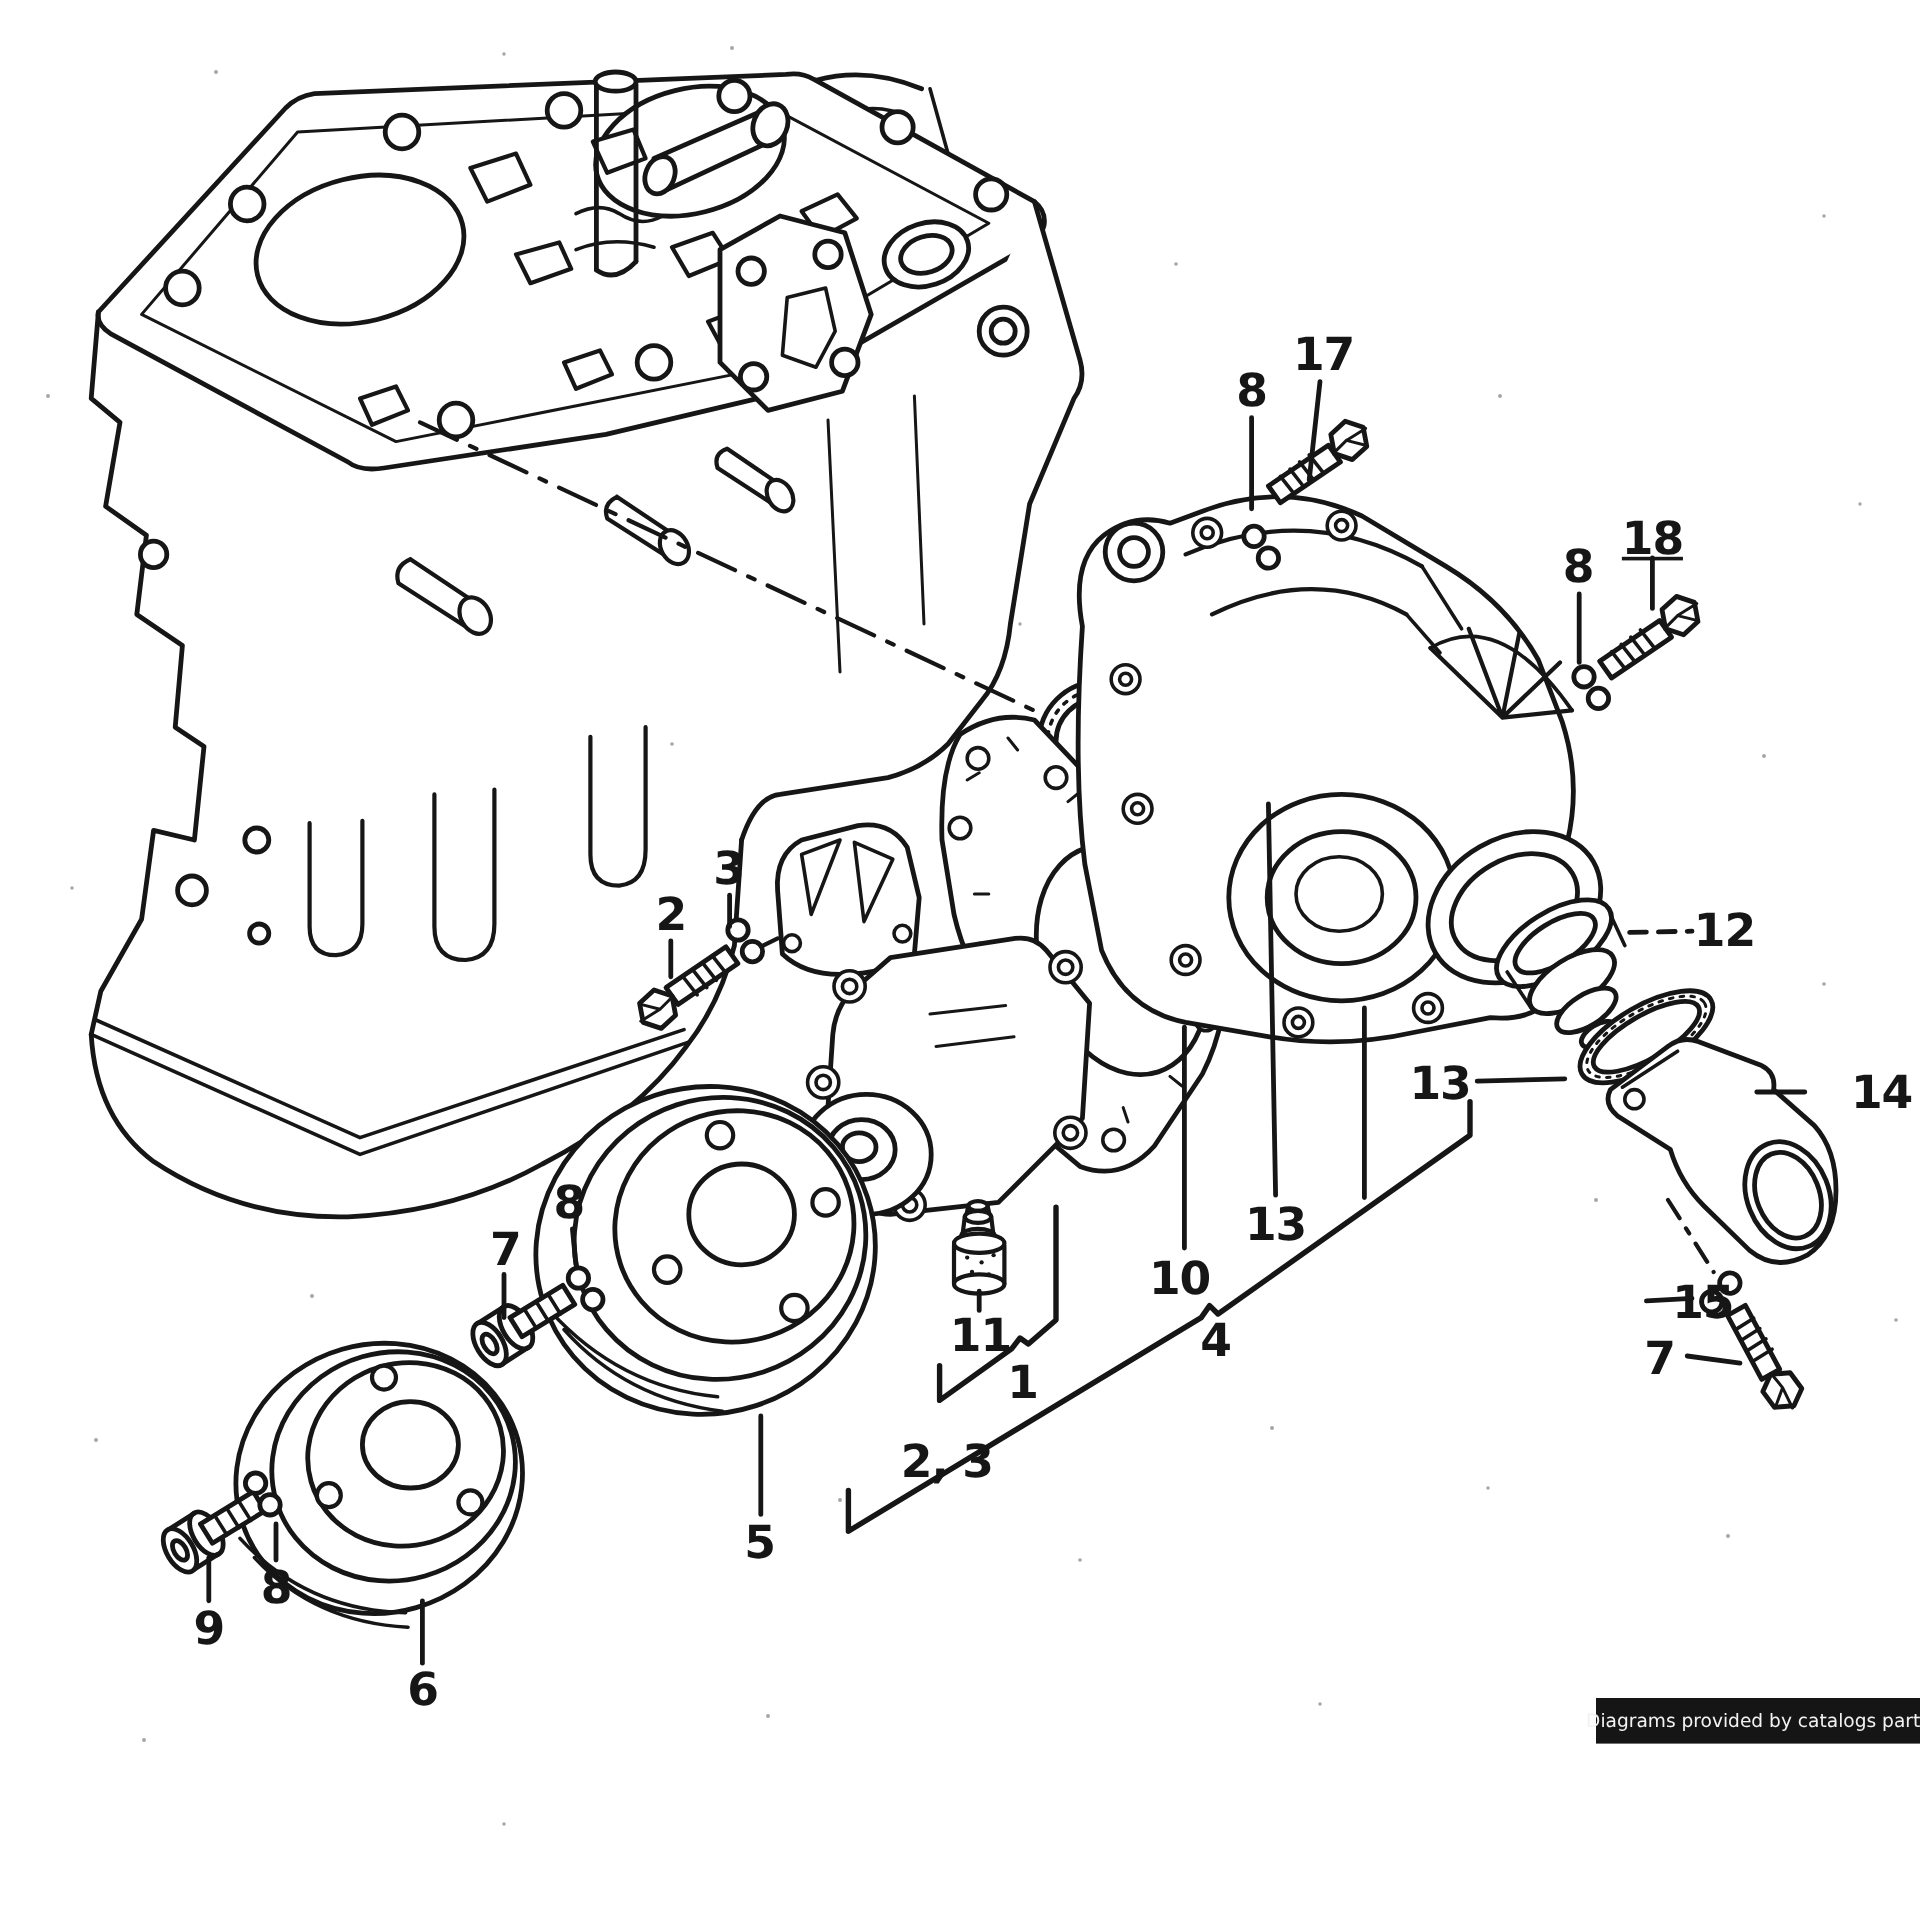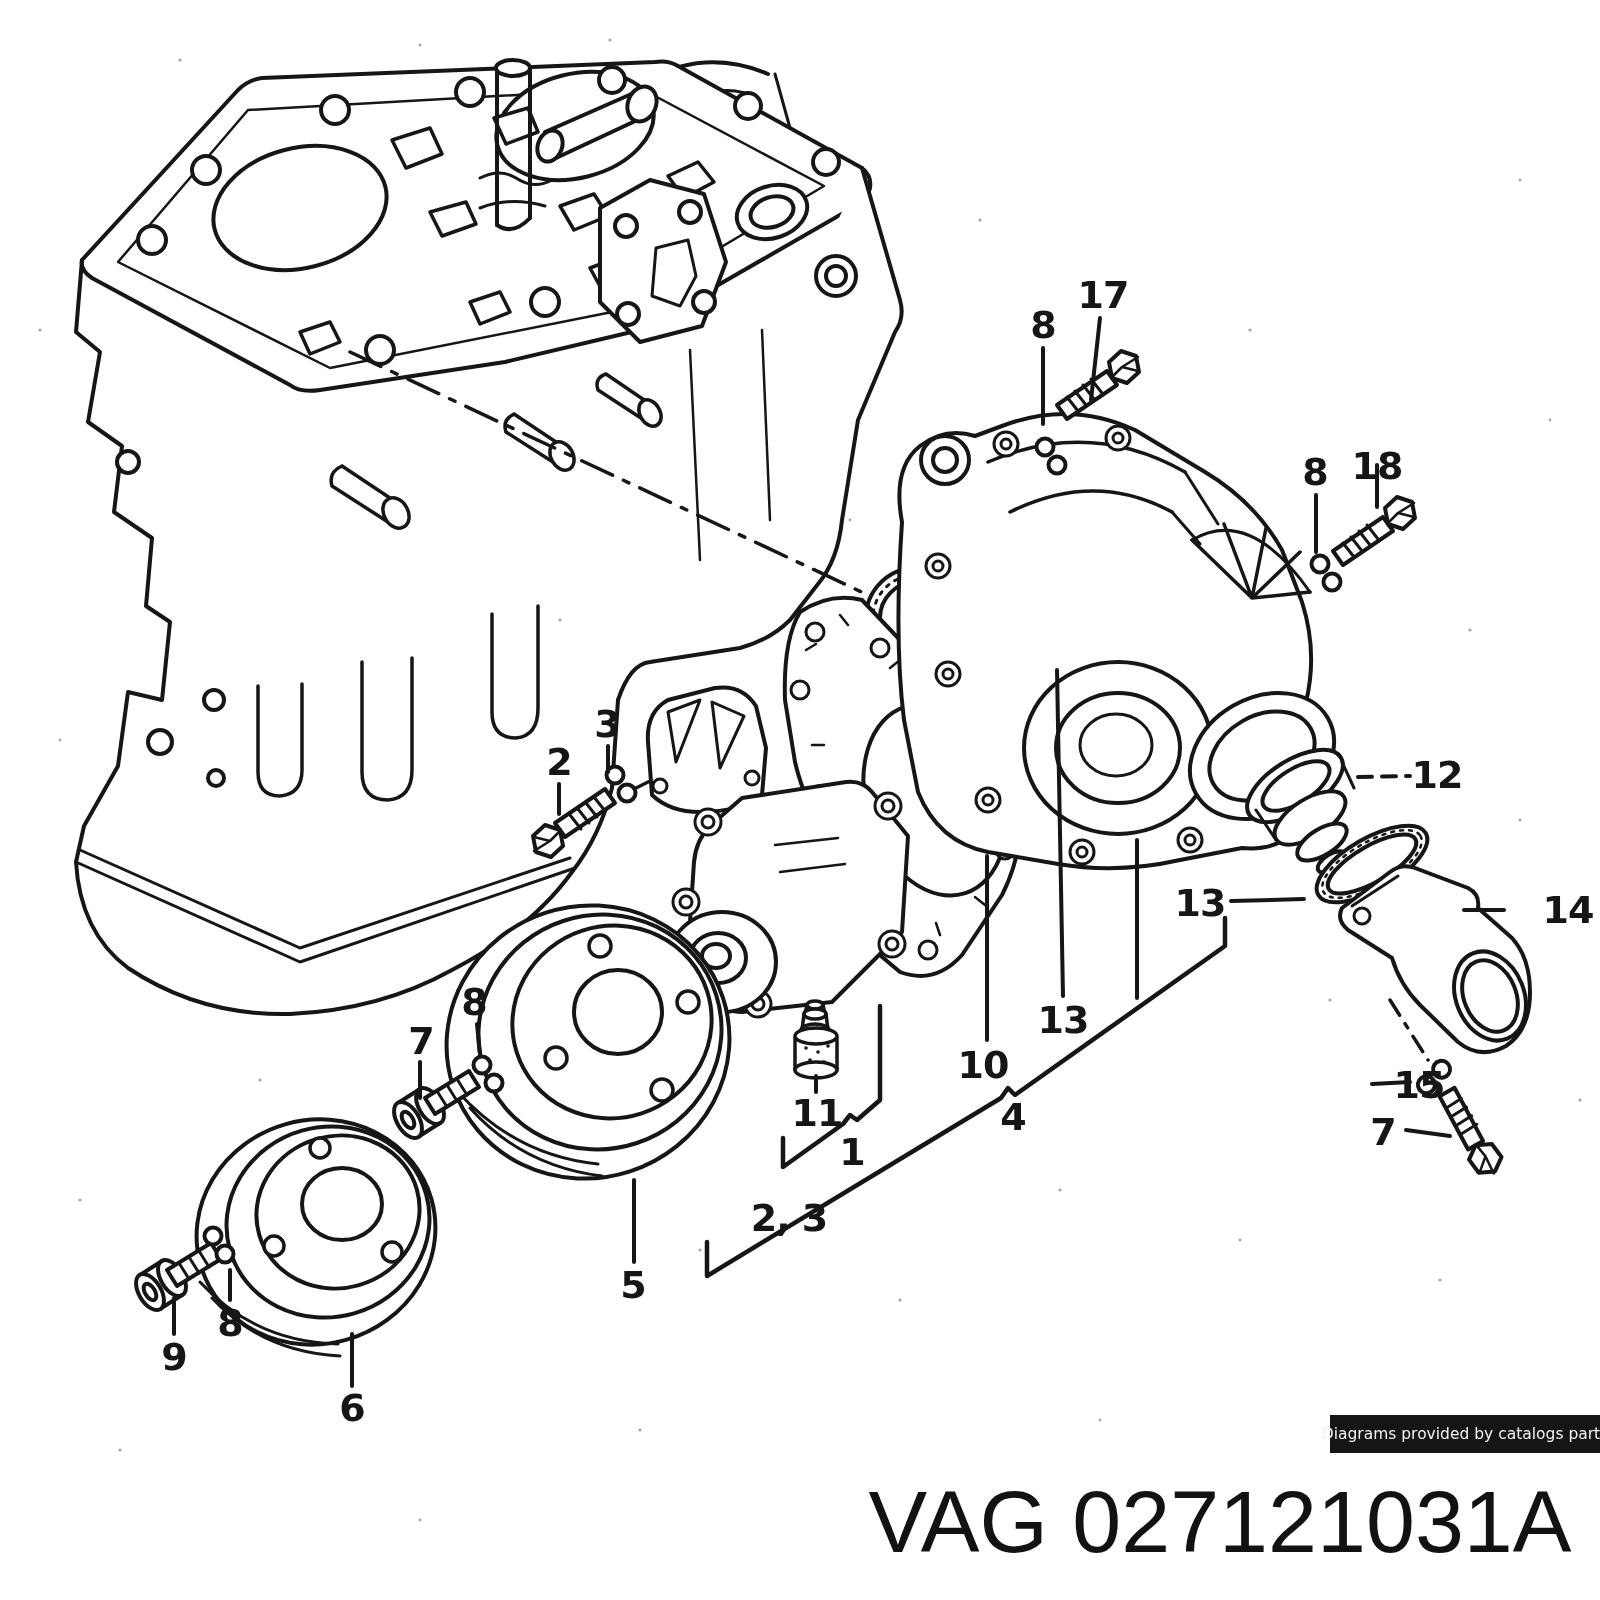--- a/index.html
+++ b/index.html
@@ -373,21 +373,21 @@
       </g>
     </g>
   </svg>
 
   <div>
       <div class="callout" style="left: 559px; top: 762px;">2</div>
       <div class="callout" style="left: 607px; top: 724px;">3</div>
       <div class="callout" style="left: 1043px; top: 325px;">8</div>
       <div class="callout" style="left: 1103px; top: 295px;">17</div>
       <div class="callout" style="left: 1315px; top: 472px;">8</div>
-      <div class="callout" style="left: 1377px; top: 466px;">18</div>
+      <div class="callout" style="left: 1377px; top: 449px; text-decoration: underline;">18</div>
       <div class="callout" style="left: 1437px; top: 775px;">12</div>
       <div class="callout" style="left: 1200px; top: 903px;">13</div>
       <div class="callout" style="left: 1530px; top: 910px; margin-left: 38px;">14</div>
       <div class="callout" style="left: 1419px; top: 1085px;">15</div>
       <div class="callout" style="left: 1383px; top: 1132px;">7</div>
       <div class="callout" style="left: 1063px; top: 1020px;">13</div>
       <div class="callout" style="left: 983px; top: 1065px; text-align: right;">10</div>
       <div class="callout" style="left: 1013px; top: 1117px;">4</div>
       <div class="callout" style="left: 817px; top: 1113px;">11</div>
       <div class="callout" style="left: 852px; top: 1152px;">1</div>
@@ -397,15 +397,14 @@
       <div class="callout" style="left: 474px; top: 1002px;">8</div>
       <div class="callout" style="left: 174px; top: 1357px;">9</div>
       <div class="callout" style="left: 230px; top: 1323px;">8</div>
       <div class="callout" style="left: 352px; top: 1408px;">6</div>
     </div>
 
   <div class="watermark">
     <span>Diagrams provided by catalogs parts</span>
   </div>
 
-  <div class="part-number">VAG 027121031A</div>
 
 </div>
 
 </body></html>

